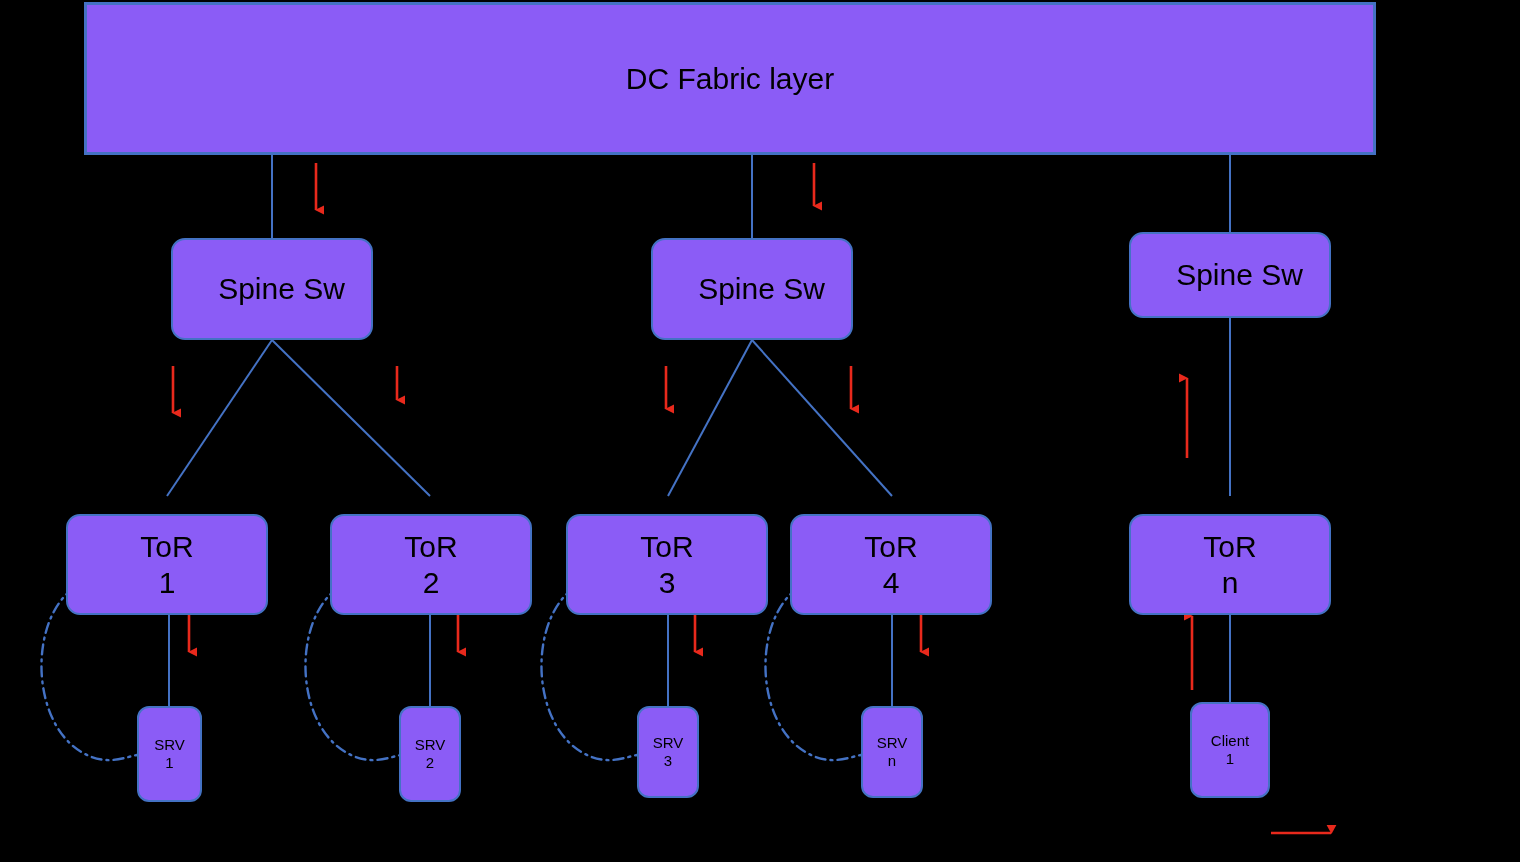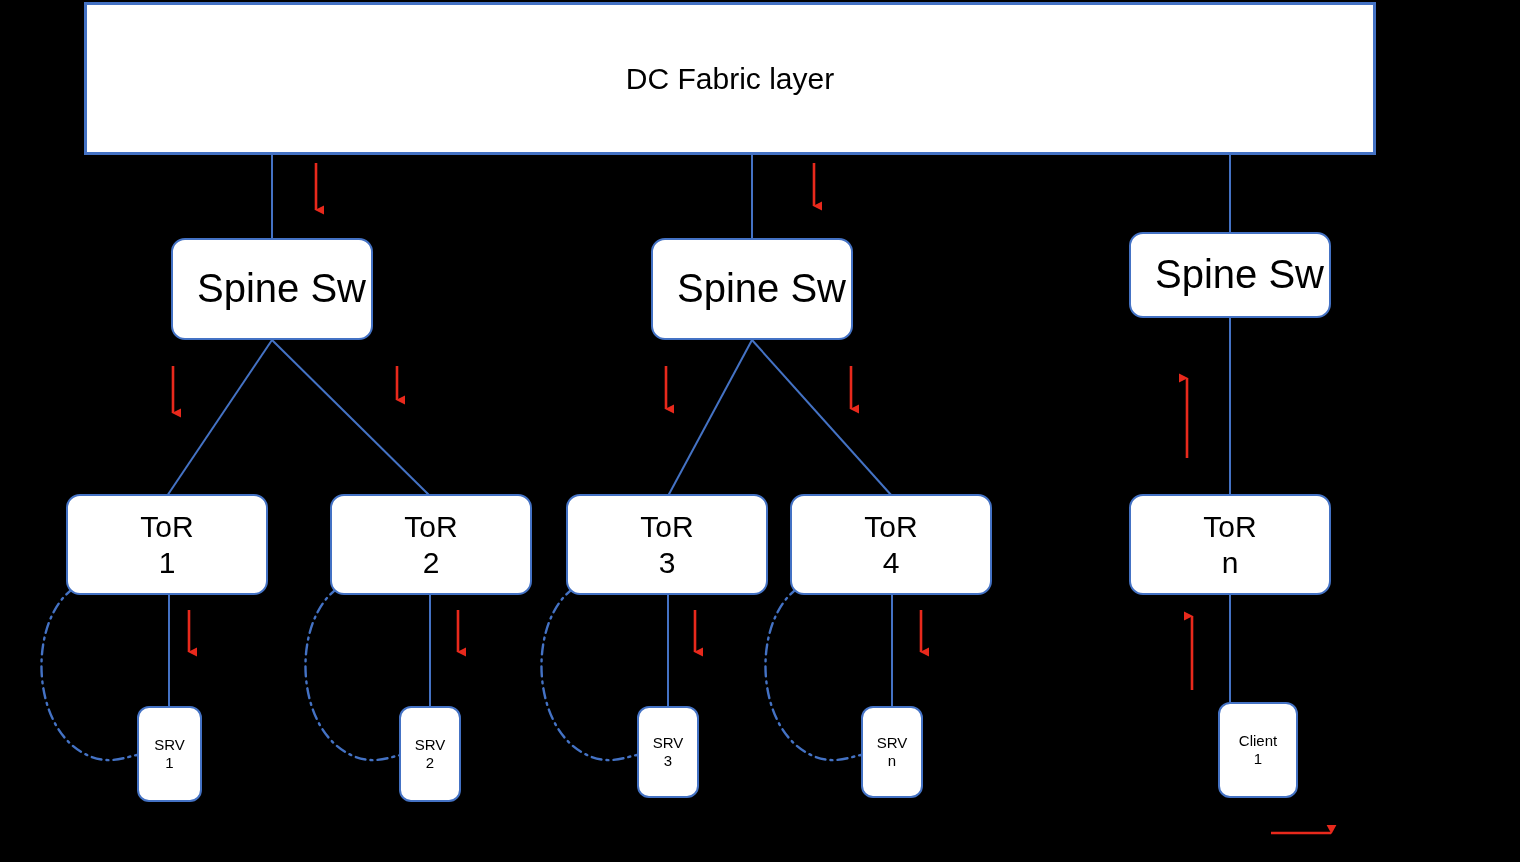--- a/index.html
+++ b/index.html
@@ -17,44 +17,45 @@
   }
   #svg-layer {
     position: absolute;
     left: 0;
     top: 0;
     width: 1520px;
     height: 862px;
   }
   .node {
     position: absolute;
-    background: #ffffff;
+    background: #8b5cf6;
     border: 2px solid #4472C4;
     box-sizing: border-box;
     display: flex;
     flex-direction: column;
     align-items: center;
     justify-content: center;
     color: #000000;
     text-align: center;
     line-height: 1.18;
   }
   .fabric {
     border-width: 3px;
     font-size: 30px;
     border-radius: 0;
   }
   .spine {
     border-radius: 14px;
-    font-size: 40px;
+    font-size: 30px;
     padding-left: 19px;
   }
   .tor {
     border-radius: 14px;
     font-size: 30px;
+    margin-top: 20px;
   }
   .leaf {
     border-radius: 12px;
     font-size: 15px;
     border-width: 2px;
   }
   .node-line2 { display: block; }
 </style>
 </head>
 <body>
@@ -178,18 +179,18 @@
   <div class="node leaf" style="left:637px; top:706px; width:62px; height:92px;">
     <span>SRV</span>
     <span class="node-line2">3</span>
   </div>
 
   <div class="node leaf" style="left:861px; top:706px; width:62px; height:92px;">
     <span>SRV</span>
     <span class="node-line2">n</span>
   </div>
 
-  <div class="node leaf" style="left:1190px; top:702px; width:80px; height:96px;margin-left:28px;">
+  <div class="node leaf" style="left:1190px; top:702px; width:80px; height:96px;">
     <span>Client</span>
     <span class="node-line2">1</span>
   </div>
 
 </div>
 
 </body></html>

